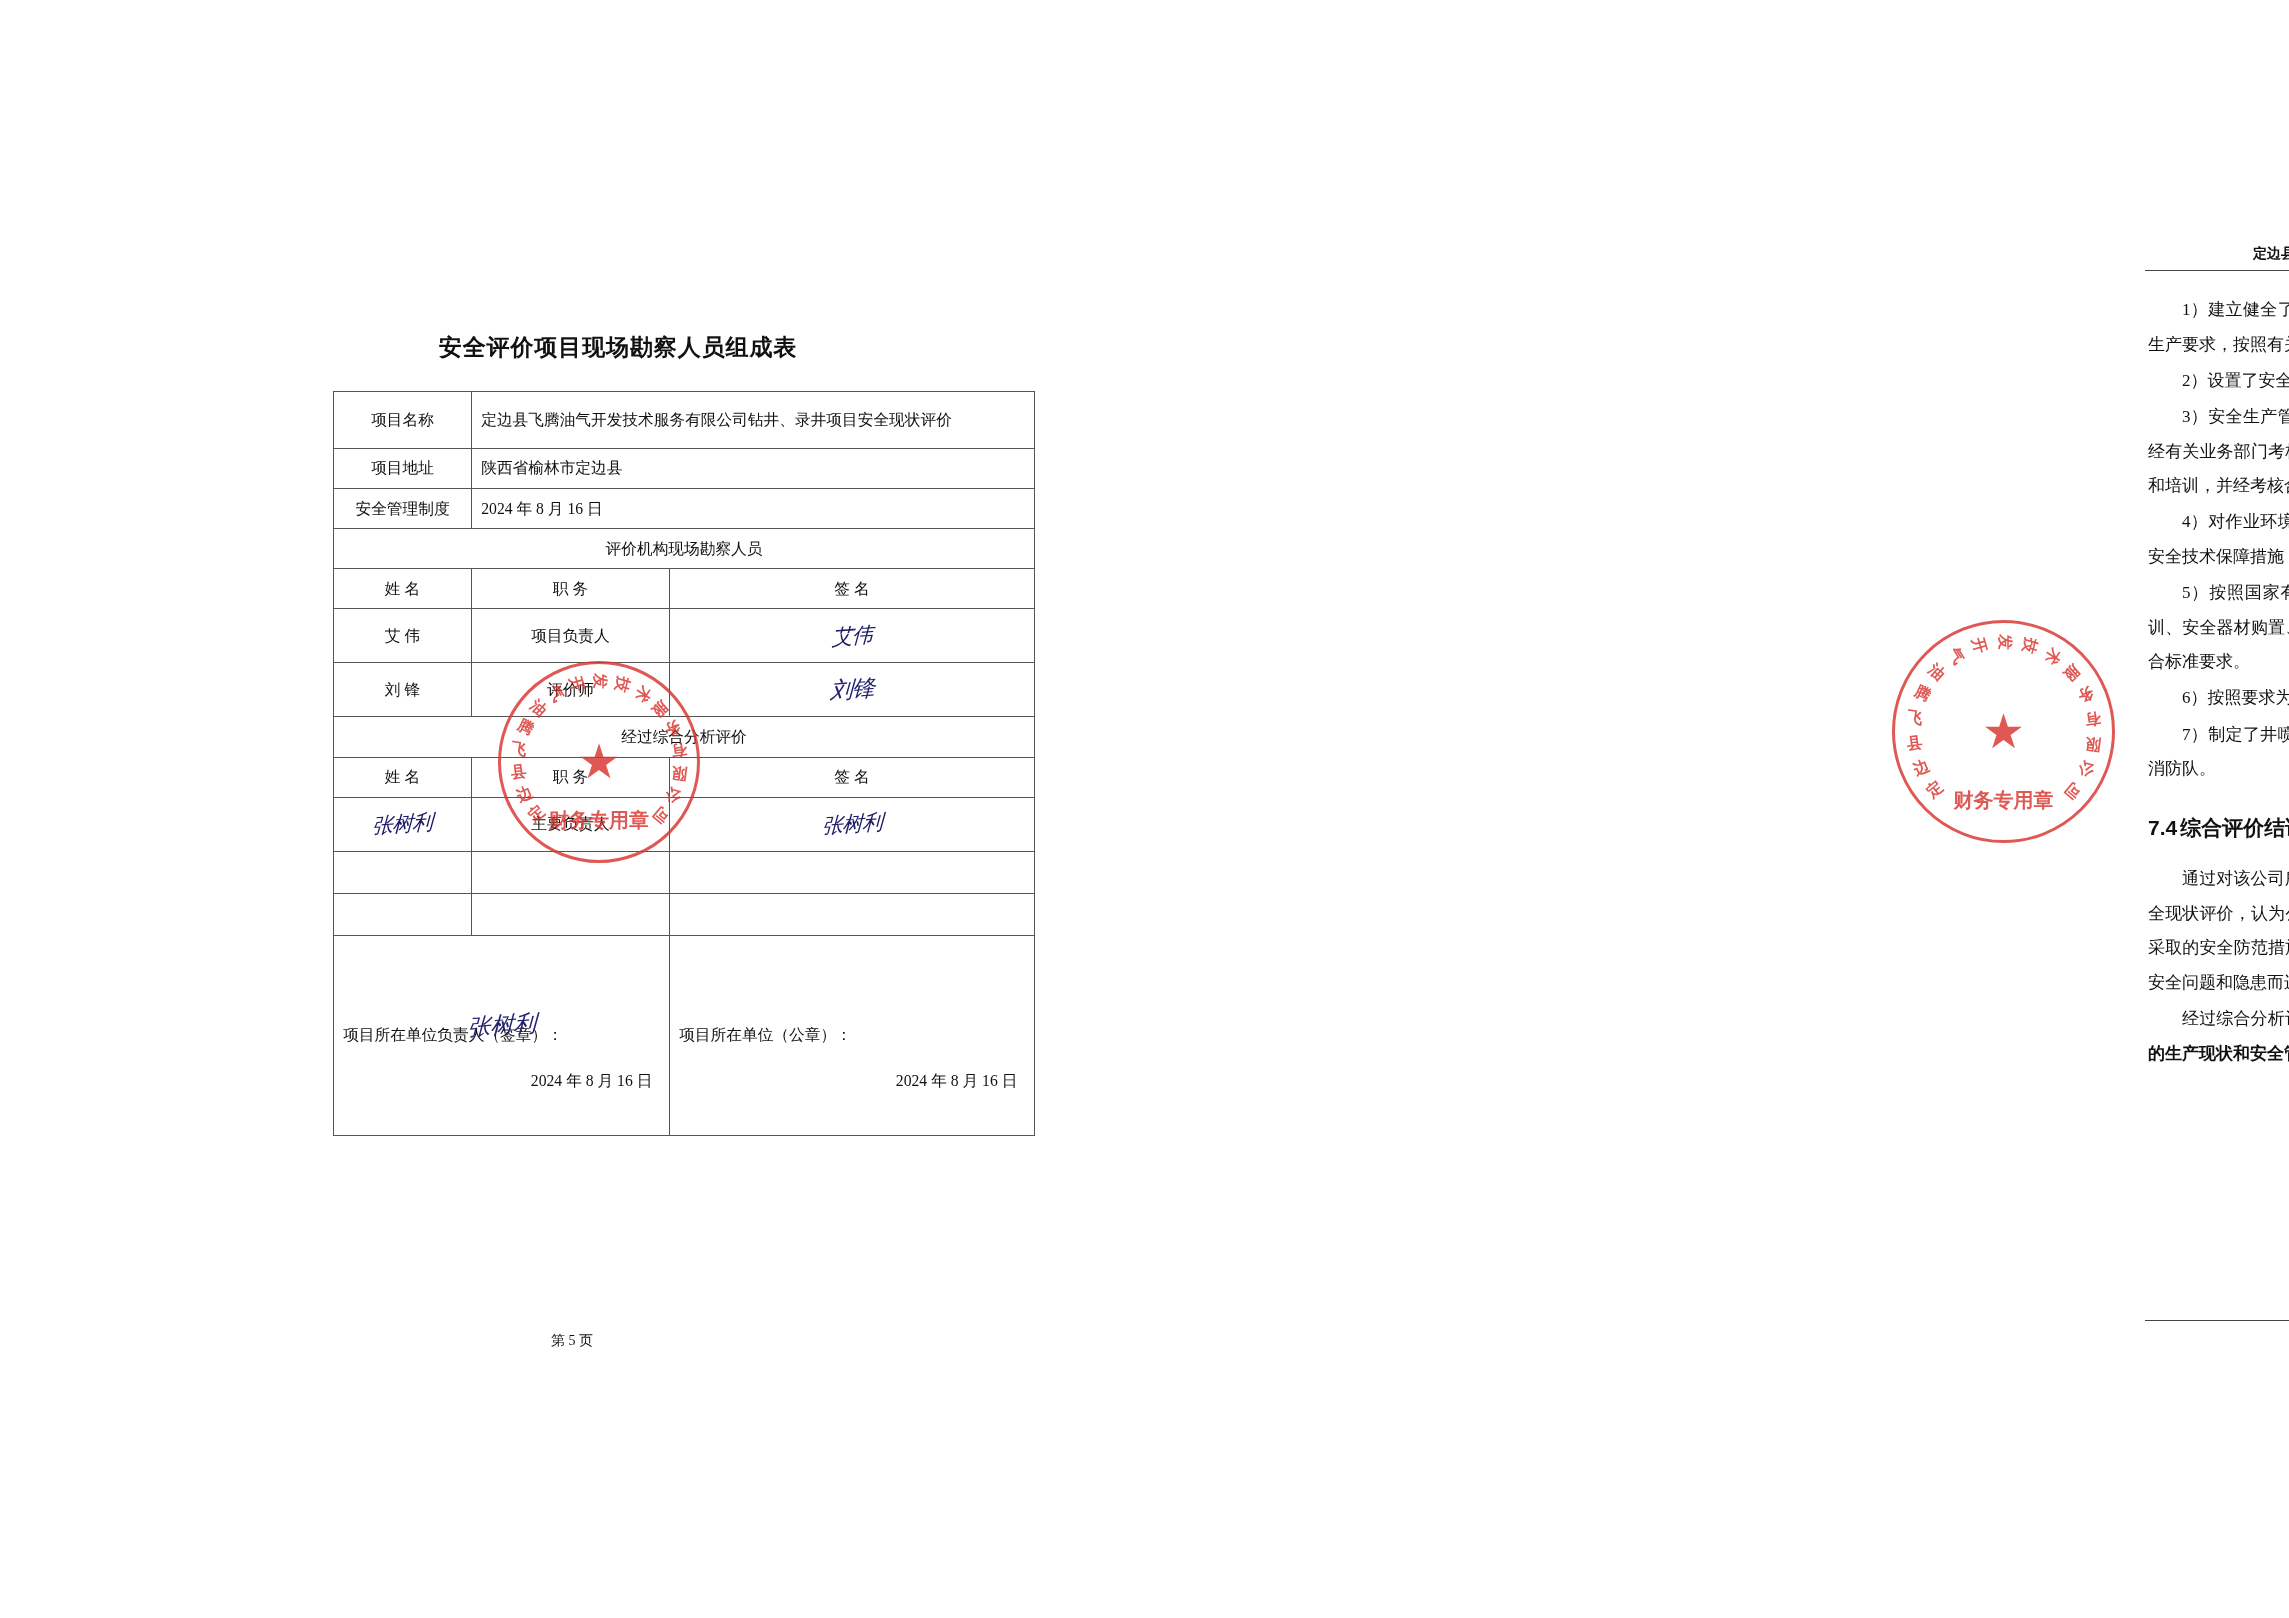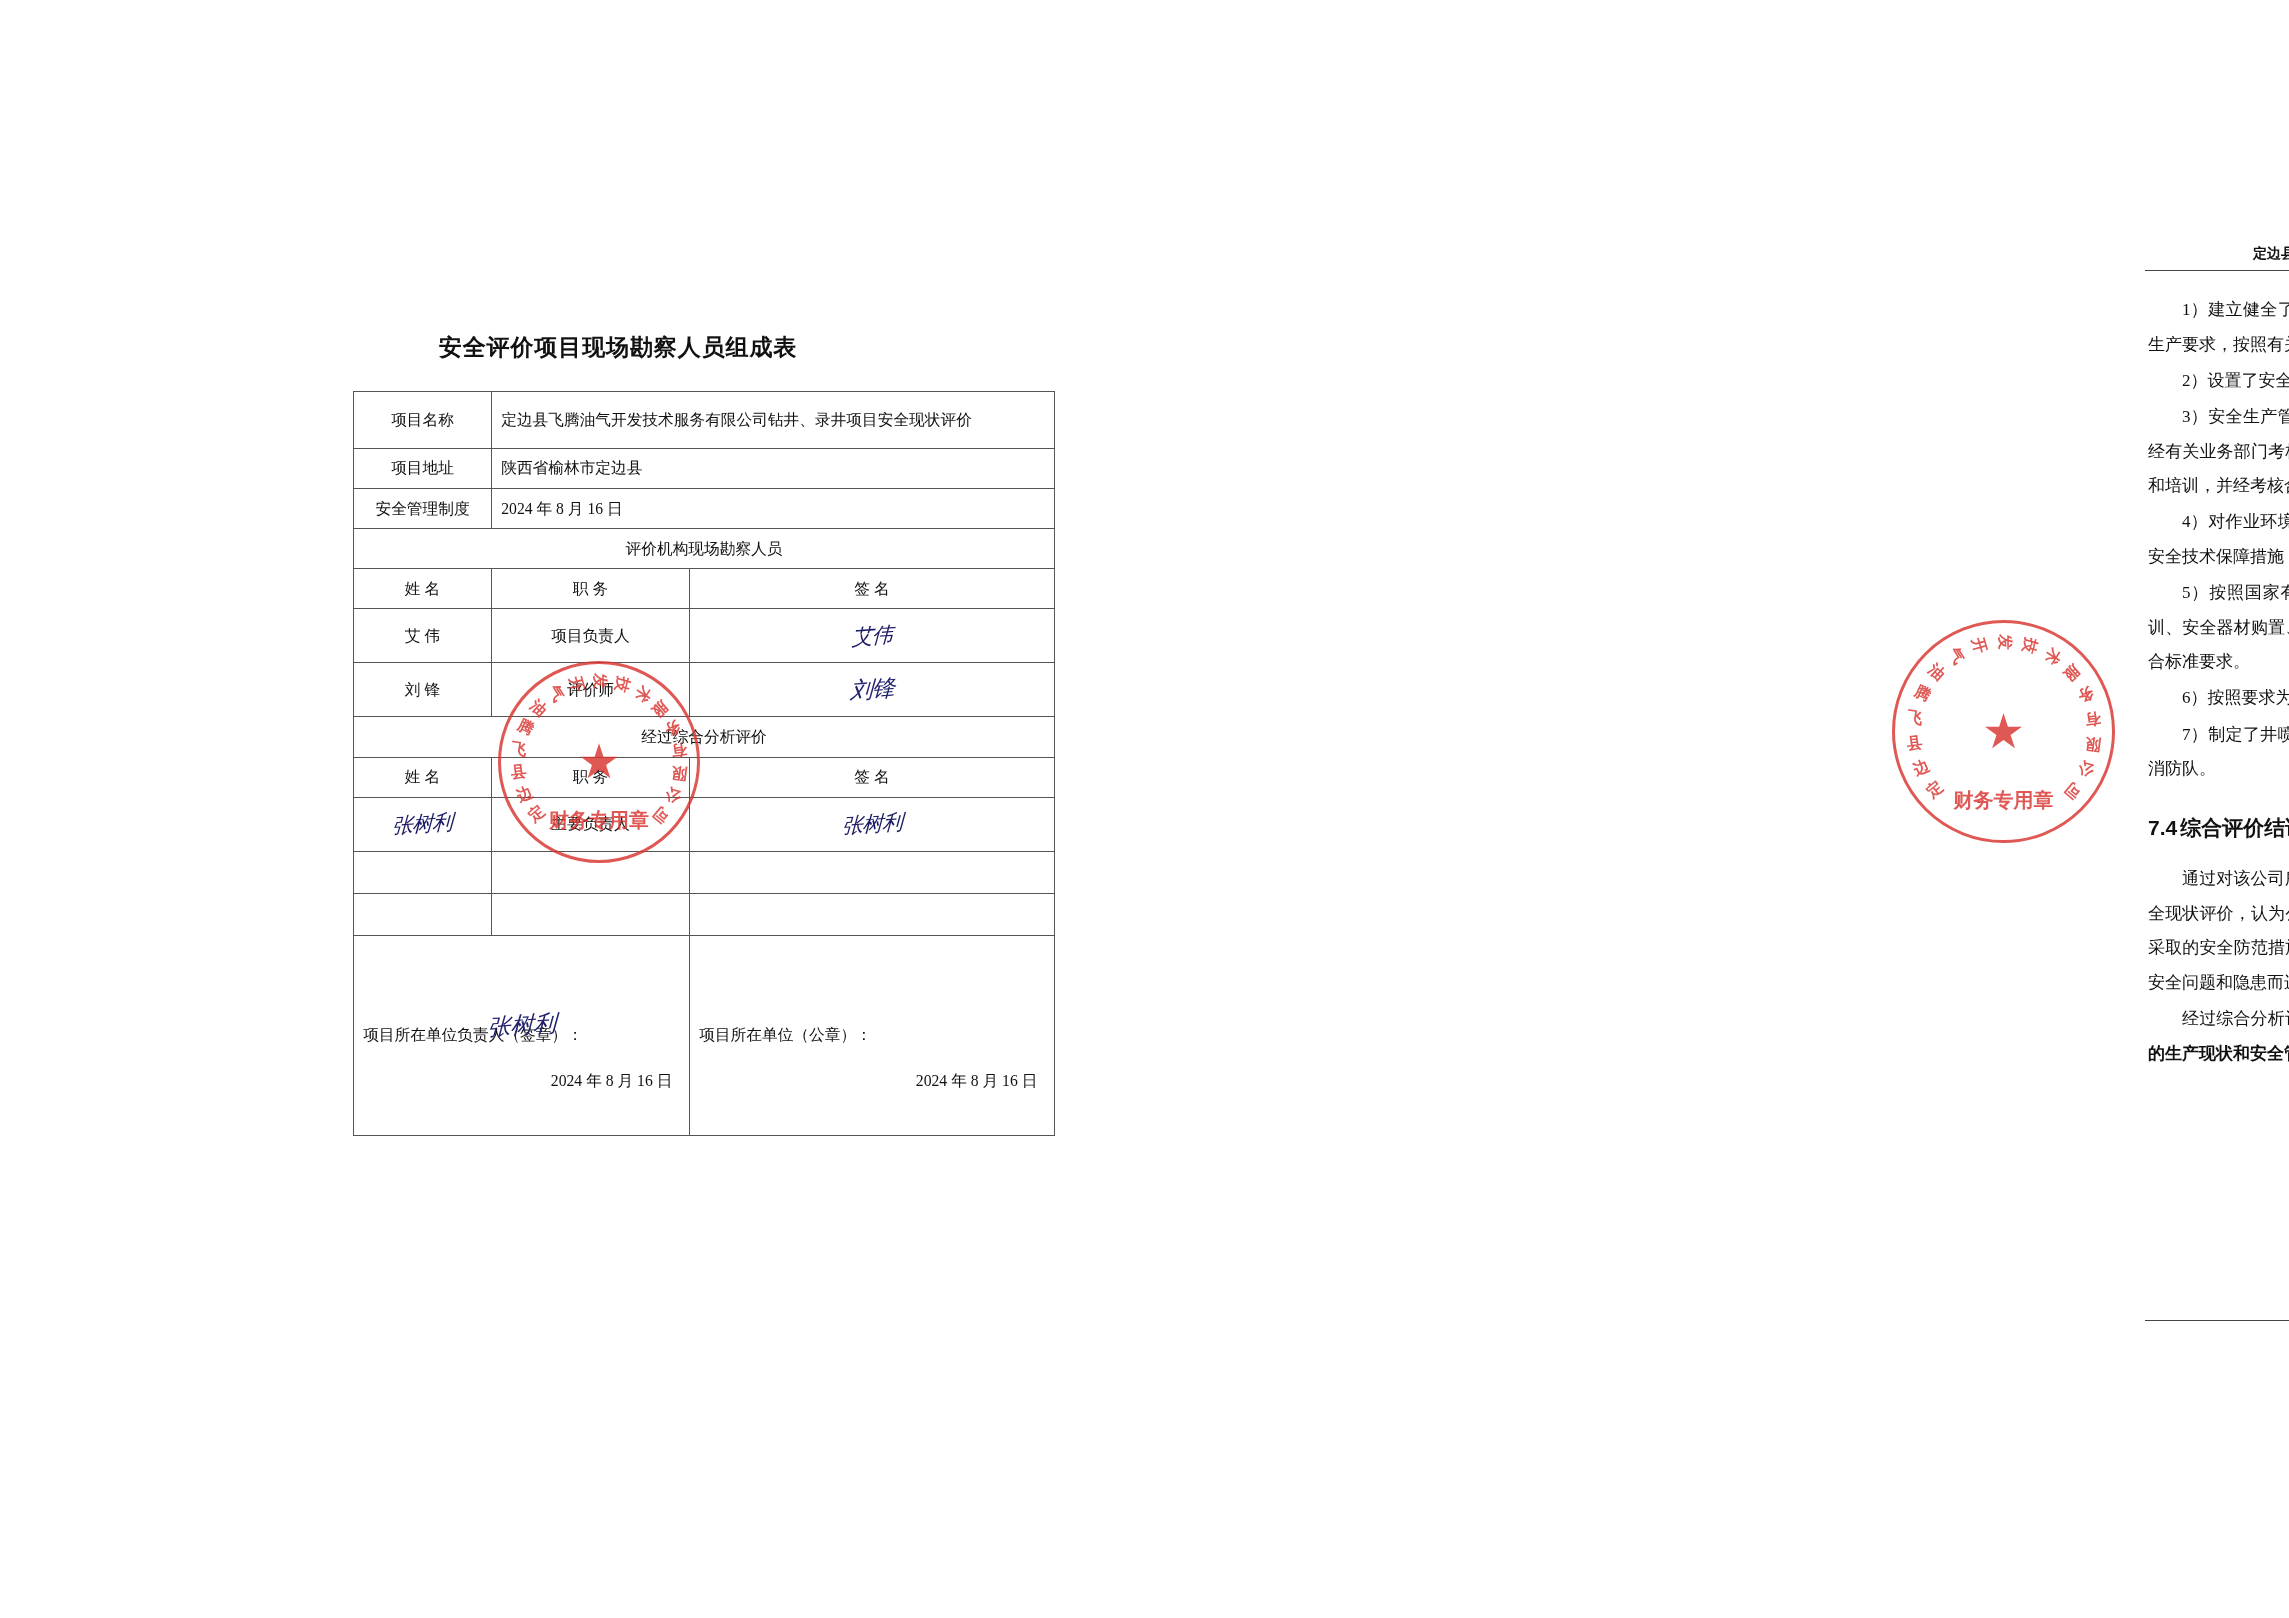--- a/index.html
+++ b/index.html
@@ -15,21 +15,21 @@
 
   
   .left-page { position:absolute; left:0; top:0; width:1144px; height:1619px; }
   .left-title {
     position:absolute; left:369px; top:332px; width:498px;
     text-align:center; font-size:23px; font-weight:bold;
     font-family:"Liberation Serif", serif;
     letter-spacing:0.9px;
   }
   table.form {
-    position:absolute; left:353px; top:391px; width:701px;
+    position:absolute; left:333px; top:391px; width:701px;
     border-collapse:collapse;
     table-layout:fixed;
   }
   table.form td {
     border:0.9px solid #555;
     font-size:15.7px;
     padding:7.4px 9.2px;
     vertical-align:middle;
     line-height:1.55;
   }
@@ -222,20 +222,21 @@
             <div class="footer-date">2024 年 8 月 16 日</div>
           </td>
           <td class="footer-cell">
             <div class="footer-text">项目所在单位（公章）：</div>
             <div class="footer-date">2024 年 8 月 16 日</div>
           </td>
         </tr>
       </tbody>
     </table>
 
+    <div class="page-num-left">第 5 页</div>
 
     <div class="seal" id="seal-left">
       <div class="ring-text">
           <span class="ct" style="transform: rotate(-130deg) translate(0px, -81px) rotate(90deg) translate(-50%, -50%);">定</span>
           <span class="ct" style="transform: rotate(-113.75deg) translate(0px, -81px) rotate(90deg) translate(-50%, -50%);">边</span>
           <span class="ct" style="transform: rotate(-97.5deg) translate(0px, -81px) rotate(90deg) translate(-50%, -50%);">县</span>
           <span class="ct" style="transform: rotate(-81.25deg) translate(0px, -81px) rotate(90deg) translate(-50%, -50%);">飞</span>
           <span class="ct" style="transform: rotate(-65deg) translate(0px, -81px) rotate(90deg) translate(-50%, -50%);">腾</span>
           <span class="ct" style="transform: rotate(-48.75deg) translate(0px, -81px) rotate(90deg) translate(-50%, -50%);">油</span>
           <span class="ct" style="transform: rotate(-32.5deg) translate(0px, -81px) rotate(90deg) translate(-50%, -50%);">气</span>

